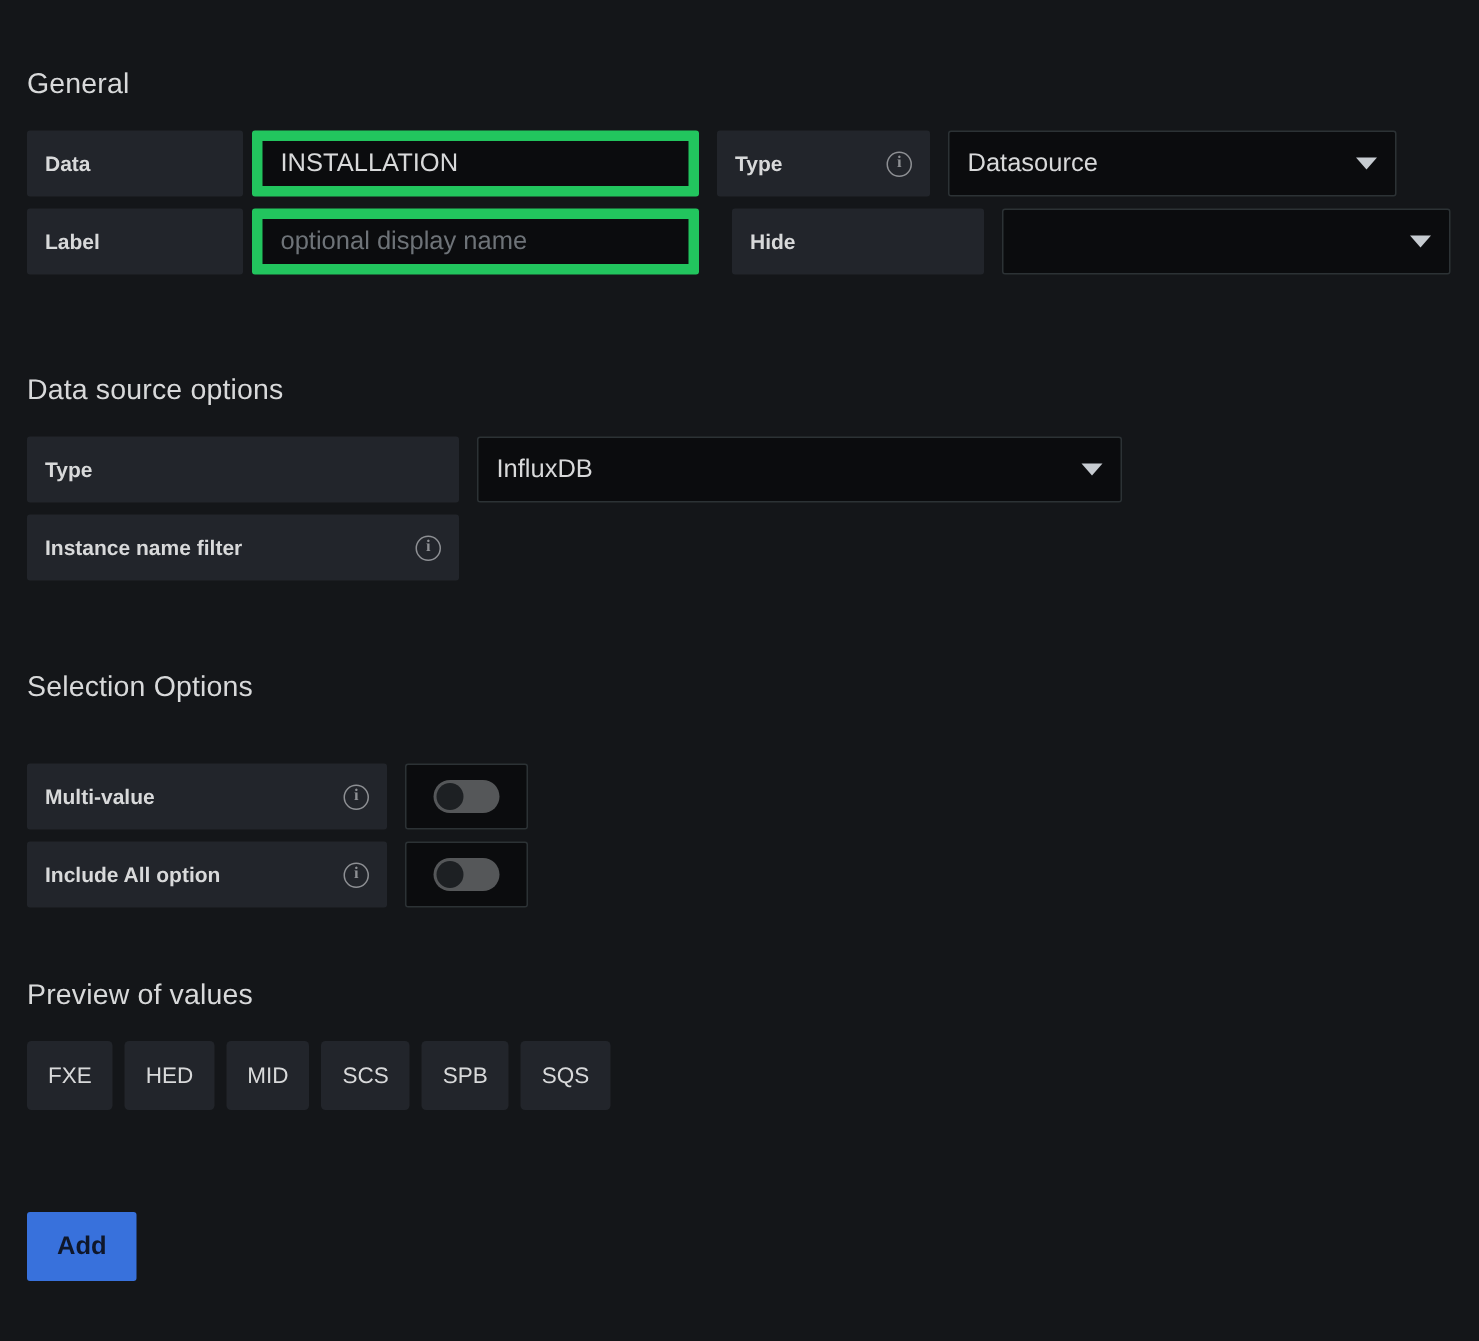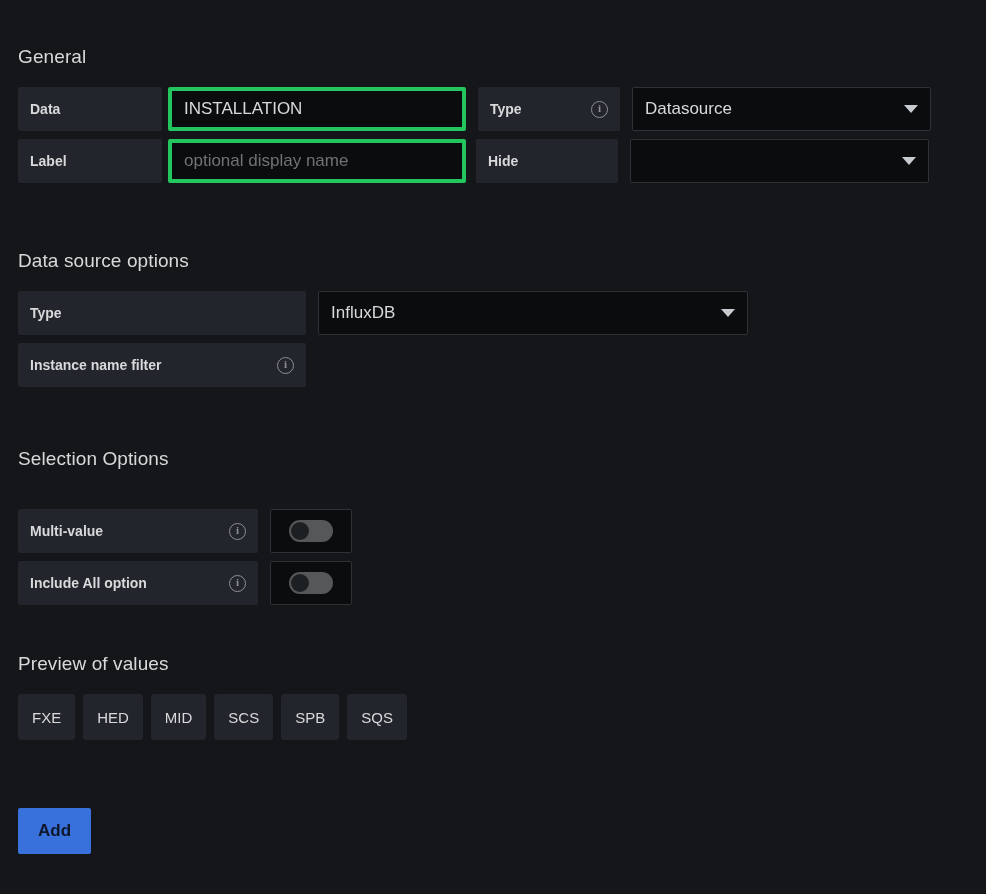--- a/index.html
+++ b/index.html
@@ -50,21 +50,21 @@
     font-size: 14px;
     font-weight: bold;
     color: #d8d9da;
     height: 44px;
   }
 
   .label-cell .lbl { white-space: nowrap; }
 
   .field {
     background: #0b0c0e;
-    border: 4px solid #22c55e;
+    border: 7px solid #22c55e;
     border-radius: 2px;
     box-sizing: border-box;
     height: 44px;
     display: flex;
     align-items: center;
     padding: 0 12px;
     font-size: 17px;
     color: #d8d9da;
     font-family: "Liberation Sans", sans-serif;
     outline: none;
@@ -200,21 +200,21 @@
         <span>Datasource</span>
         <span class="caret"></span>
       </div>
     </div>
 
     <div class="row" style="margin-top:8px;">
       <div class="label-cell" style="width:144px;">
         <span class="lbl">Label</span>
       </div>
       <input class="field" style="width: 298px;" type="text" placeholder="optional display name">
-      <div class="label-cell" style="width:142px;margin-left:4px;">
+      <div class="label-cell" style="width:168px;margin-left:16px;">
         <span class="lbl">Hide</span>
       </div>
       <div class="select" style="width:299px;margin-left:6px;">
         <span></span>
         <span class="caret"></span>
       </div>
     </div>
   </div>
 
   <div class="block" style="top:250px;">

